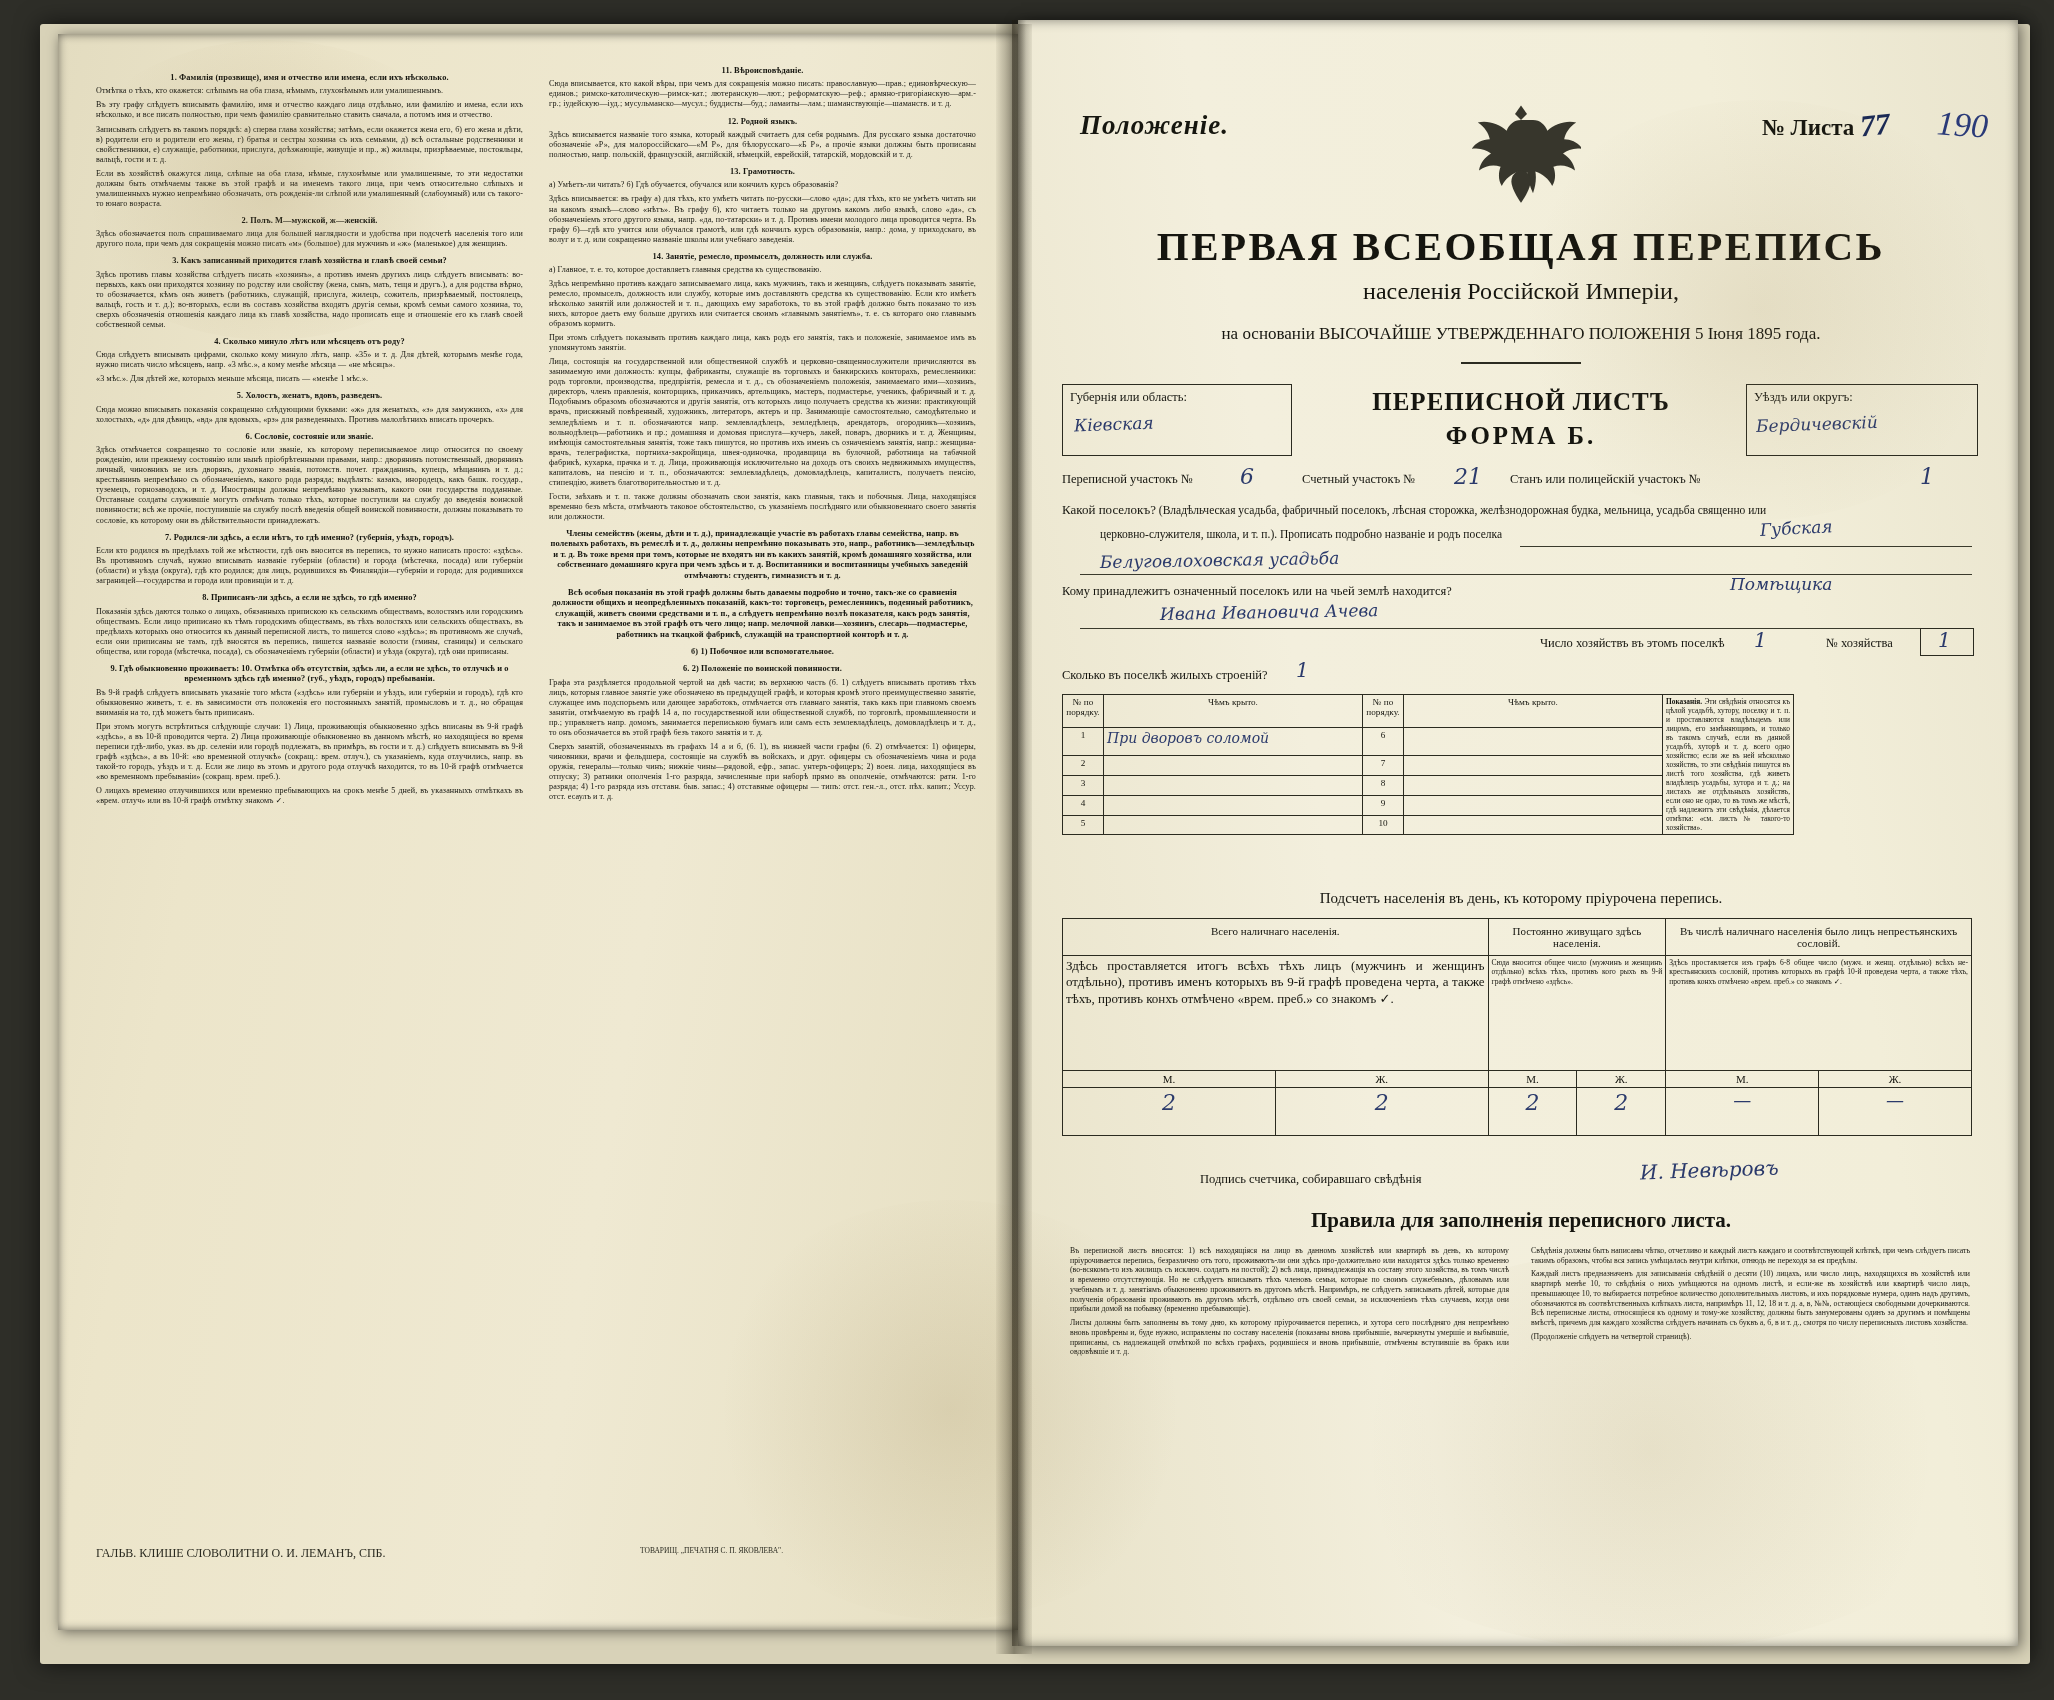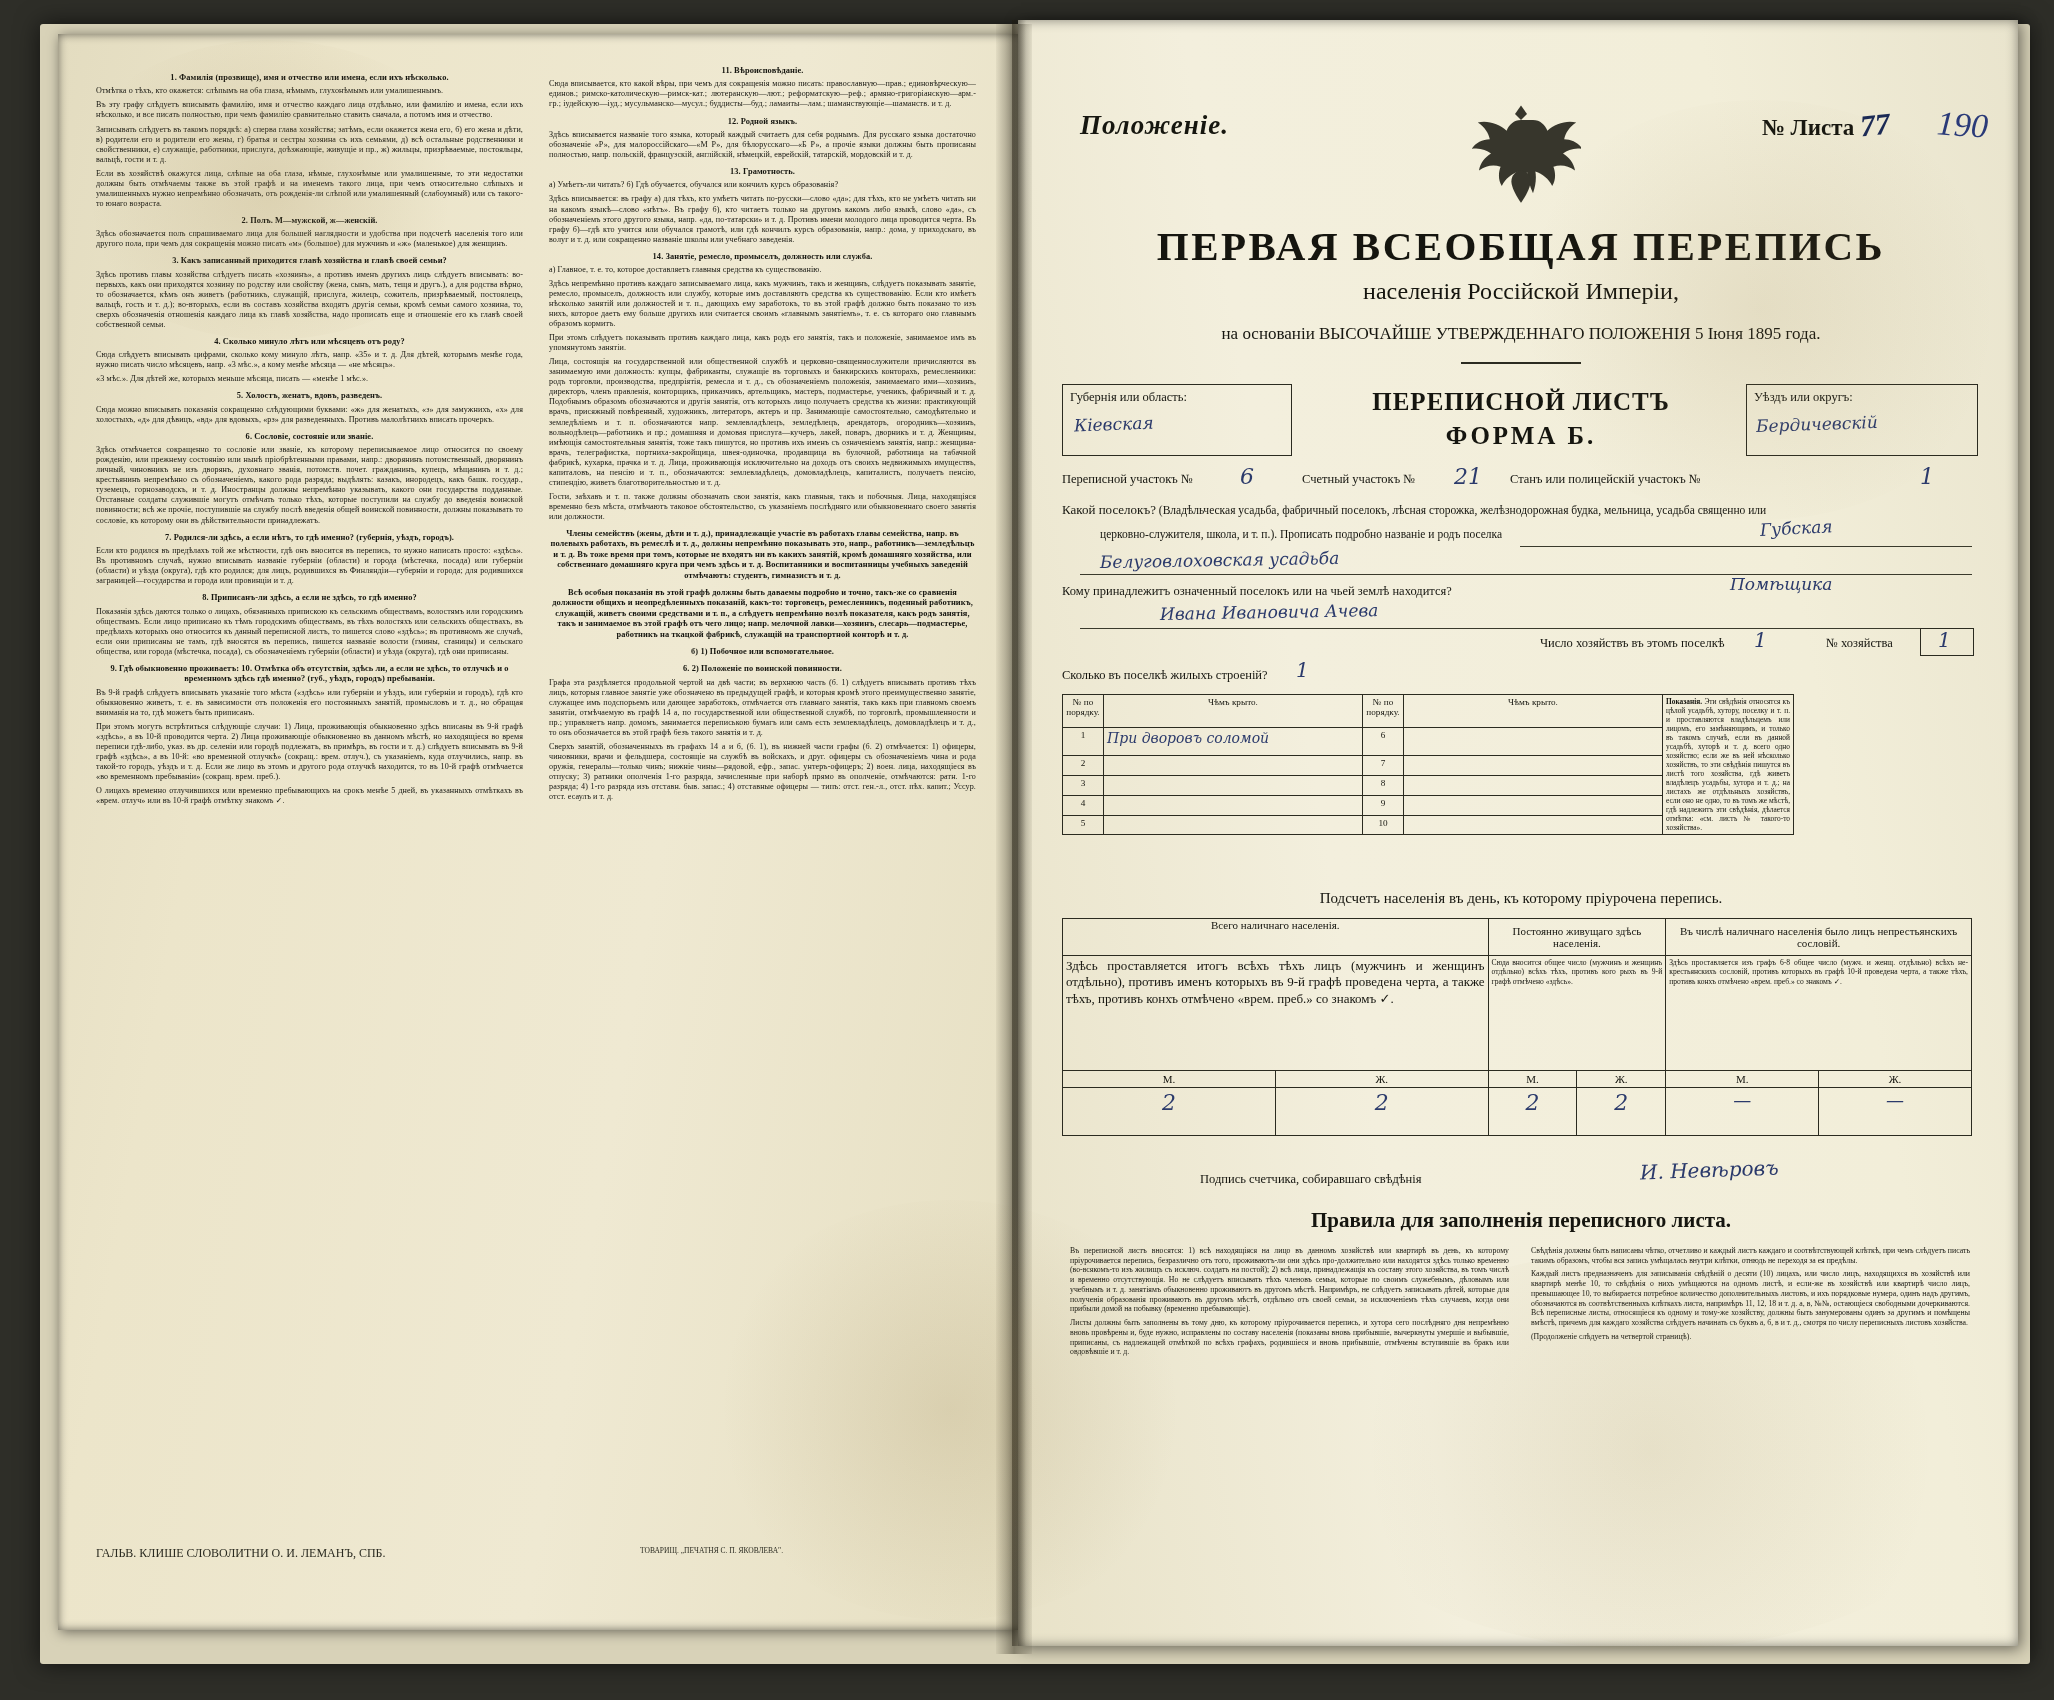--- a/index.html
+++ b/index.html
@@ -252,21 +252,21 @@
         <td></td>
       </tr>
     </tbody>
       </table>
 
     <div class="formtitle" style="top:840px;font-size:15px;">Подсчетъ населенія въ день, къ которому пріурочена перепись.</div>
 
     <table class="g" style="left:22px;top:868px;width:910px;">
       <tbody>
           <tr>
-        <th class="ctrl" colspan="2" style="width:300px;font-size:11px;padding:0;">Всего наличнаго населенія.</th>
+        <th class="ctrl" colspan="2" style="width:300px;font-size:11px;padding:6px;">Всего наличнаго населенія.</th>
         <th class="ctrl" colspan="2" style="width:300px;font-size:11px;padding:6px;">Постоянно живущаго здѣсь населенія.</th>
         <th class="ctrl" colspan="2" style="width:300px;font-size:11px;padding:6px;">Въ числѣ наличнаго населенія было лицъ непрестьянскихъ сословій.</th>
       </tr>
       <tr>
         <td colspan="2" style="font-size:13px;line-height:1.25;text-align:justify;height:110px;">Здѣсь проставляется итогъ всѣхъ тѣхъ лицъ (мужчинъ и женщинъ отдѣльно), противъ именъ которыхъ въ 9-й графѣ проведена черта, а также тѣхъ, противъ конхъ отмѣчено «врем. преб.» со знакомъ ✓.</td>
         <td colspan="2" style="font-size:7.6px;line-height:1.25;text-align:justify;">Сюда вносится общее число (мужчинъ и женщинъ отдѣльно) всѣхъ тѣхъ, противъ кого рыхъ въ 9-й графѣ отмѣчено «здѣсь».</td>
         <td colspan="2" style="font-size:7.6px;line-height:1.25;text-align:justify;">Здѣсь проставляется изъ графъ 6-8 общее число (мужч. и женщ. отдѣльно) всѣхъ не-крестьянскихъ сословій, противъ которыхъ въ графѣ 10-й проведена черта, а также тѣхъ, противъ конхъ отмѣчено «врем. преб.» со знакомъ ✓.</td>
       </tr>
       <tr>
         <td class="ctrl" style="font-size:11px;">М.</td>

